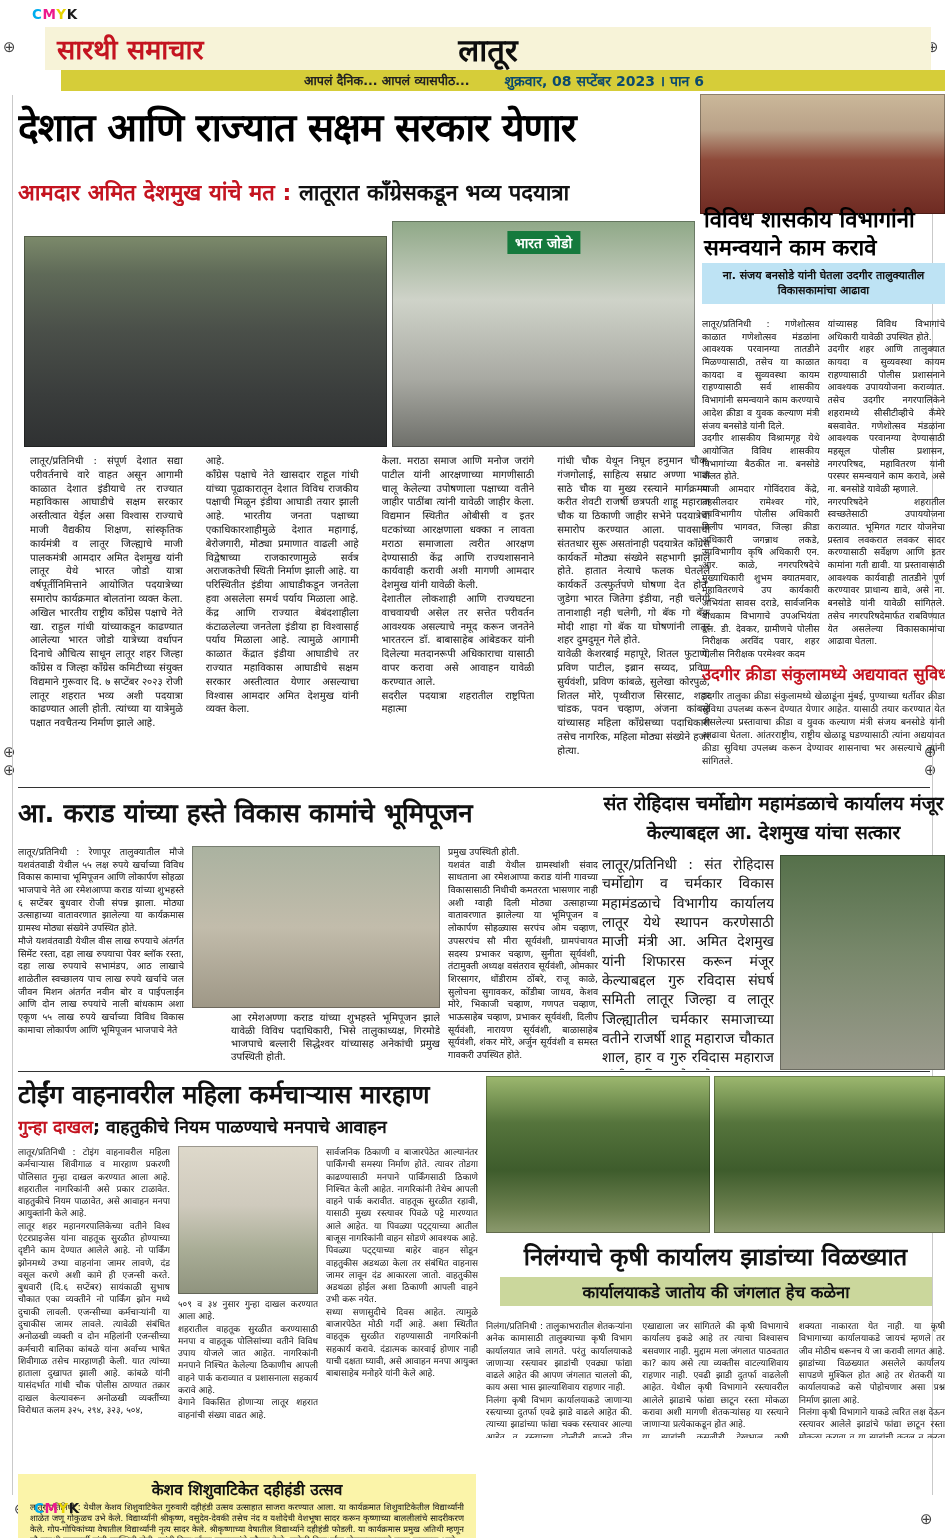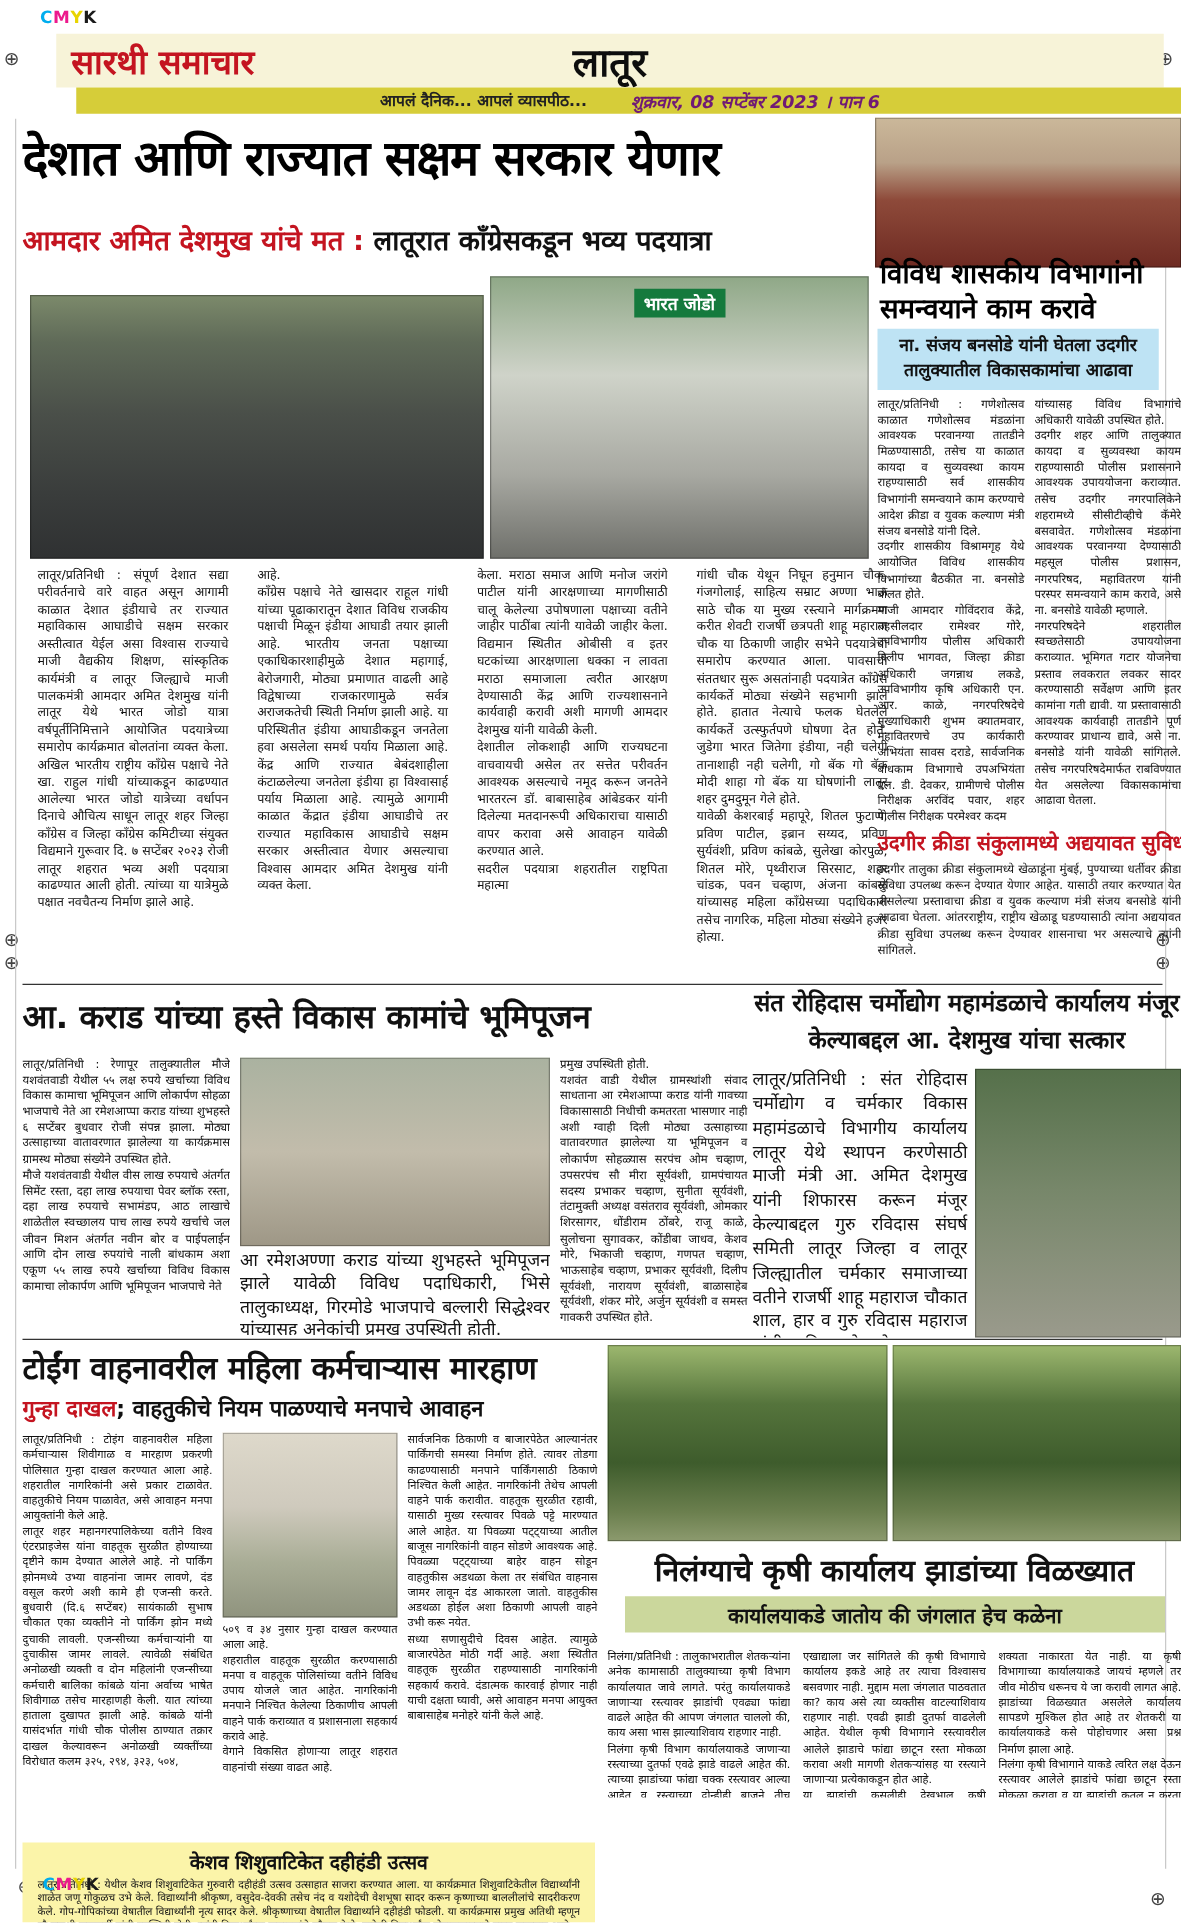--- a/index.html
+++ b/index.html
@@ -11,21 +11,21 @@
   .cmyk .c{color:#00adee}.cmyk .m{color:#ec1a8d}.cmyk .y{color:#e8d400}.cmyk .k{color:#1a1a1a}
   .vrule{position:absolute;width:0;border-left:1px solid #c9c9c9;}
   .hrule{position:absolute;height:0;border-top:1.5px solid #333;}
 
   .masthead{left:45px;top:27px;width:886px;height:43px;background:#f7f3d8;display:flex;align-items:center;}
   .brand{font-size:27px;font-weight:bold;color:#c41420;padding-left:12px;white-space:nowrap;}
   .city{position:absolute;left:0;width:100%;text-align:center;font-size:31px;font-weight:bold;color:#0d0d0d;}
   .tagbar{left:61px;top:70px;width:886px;height:21px;background:#d6cd39;display:flex;
           justify-content:center;align-items:center;padding:0 10px;box-sizing:border-box;gap:35px;}
   .tagline{font-size:12.5px;font-weight:bold;color:#222;}
-  .dateline{font-size:14px;font-weight:bold;color:#701a75;font-style:italic;}
+  .dateline{font-size:14px;font-weight:bold;color:#0c4a6e;}
 
   .lead-headline{left:18px;top:101px;width:694px;font-size:39px;font-weight:800;color:#000;
                  white-space:nowrap;overflow:hidden;letter-spacing:-1px;line-height:1.4;}
   .lead-subhead{left:18px;top:176px;width:694px;font-size:22px;font-weight:bold;white-space:nowrap;overflow:hidden;}
   .red{color:#c41420;}
 
   .photo{position:absolute;box-shadow:inset 0 0 0 1px rgba(0,0,0,.3);}
   .photo-meeting{background:linear-gradient(180deg,#cbb89a 0%,#b9a188 30%,#8e4a3a 55%,#6e2a22 100%);}
   .photo-rally{background:linear-gradient(180deg,#7c8a6b 0%,#5f6a58 18%,#4a4f49 45%,#3a3d3c 75%,#2f3132 100%);}
   .photo-speech{background:linear-gradient(180deg,#8fa887 0%,#cfd3c9 35%,#a8a9a2 70%,#6e6f6a 100%);}
@@ -34,32 +34,32 @@
   .photo-tw{background:linear-gradient(180deg,#ded9cb 0%,#cfcabd 40%,#a9ad96 70%,#8f937e 100%);}
   .photo-road{background:linear-gradient(180deg,#9db86f 0%,#55743c 30%,#3e5c2c 60%,#6b7f4e 85%,#8c9a6e 100%);}
   .banner-bj{position:absolute;top:10px;left:50%;transform:translateX(-50%);background:#157a3d;
              color:#fff;font-weight:bold;font-size:14px;padding:2px 8px;white-space:nowrap;}
 
   .bodytext{text-align:justify;white-space:pre-line;overflow:hidden;line-height:1.38;}
   .lead-body{left:30px;top:454px;width:680px;height:330px;display:flex;gap:23px;}
   .lead-body .col{flex:1 1 0;font-size:10px;}
 
   .gov-headline{left:704px;top:206px;width:240px;font-size:22px;font-weight:800;line-height:1.25;color:#000;}
-  .gov-subhead{left:702px;top:263px;width:225px;background:#bee3f4;font-size:14px;font-weight:bold;
+  .gov-subhead{left:702px;top:263px;width:243px;background:#bee3f4;font-size:11px;font-weight:bold;
                text-align:center;padding:5px 4px;line-height:1.4;box-sizing:border-box;}
   .gov-body{left:702px;top:318px;width:243px;height:340px;display:flex;gap:8px;}
   .gov-body .col{flex:1 1 0;font-size:9.2px;}
   .gov-sub-headline{left:702px;top:662px;width:243px;font-size:16.5px;font-weight:800;color:#c41420;white-space:nowrap;overflow:hidden;}
   .gov-sub-body{left:702px;top:690px;width:243px;height:94px;font-size:9.4px;}
 
   .bp-headline{left:18px;top:794px;width:580px;font-size:26px;font-weight:800;white-space:nowrap;overflow:hidden;}
   .bp-row{left:18px;top:846px;width:580px;height:222px;display:flex;gap:8px;}
   .bp-col{width:166px;font-size:9.2px;}
   .bp-photoblock{width:248px;display:flex;flex-direction:column;}
-  .bp-caption{font-size:14px;line-height:1.3;text-align:justify;margin-top:3px;overflow:hidden;}
+  .bp-caption{font-size:10px;line-height:1.3;text-align:justify;margin-top:3px;overflow:hidden;margin-left:39px;}
   .bp-col2{flex:1 1 0;font-size:9.2px;}
 
   .sk-headline{left:602px;top:789px;width:343px;font-size:19px;font-weight:800;text-align:center;line-height:1.5;}
   .sk-row{left:602px;top:855px;width:343px;height:215px;display:flex;gap:6px;}
   .sk-col{width:172px;font-size:14px;}
   .sk-photo{flex:1 1 0;}
 
   .tw-headline{left:18px;top:1076px;width:462px;font-size:25px;font-weight:800;white-space:nowrap;overflow:hidden;}
   .tw-subhead{left:18px;top:1114px;width:462px;font-size:17.5px;font-weight:bold;white-space:nowrap;overflow:hidden;}
   .tw-row{left:18px;top:1146px;width:464px;height:280px;display:flex;gap:8px;}

